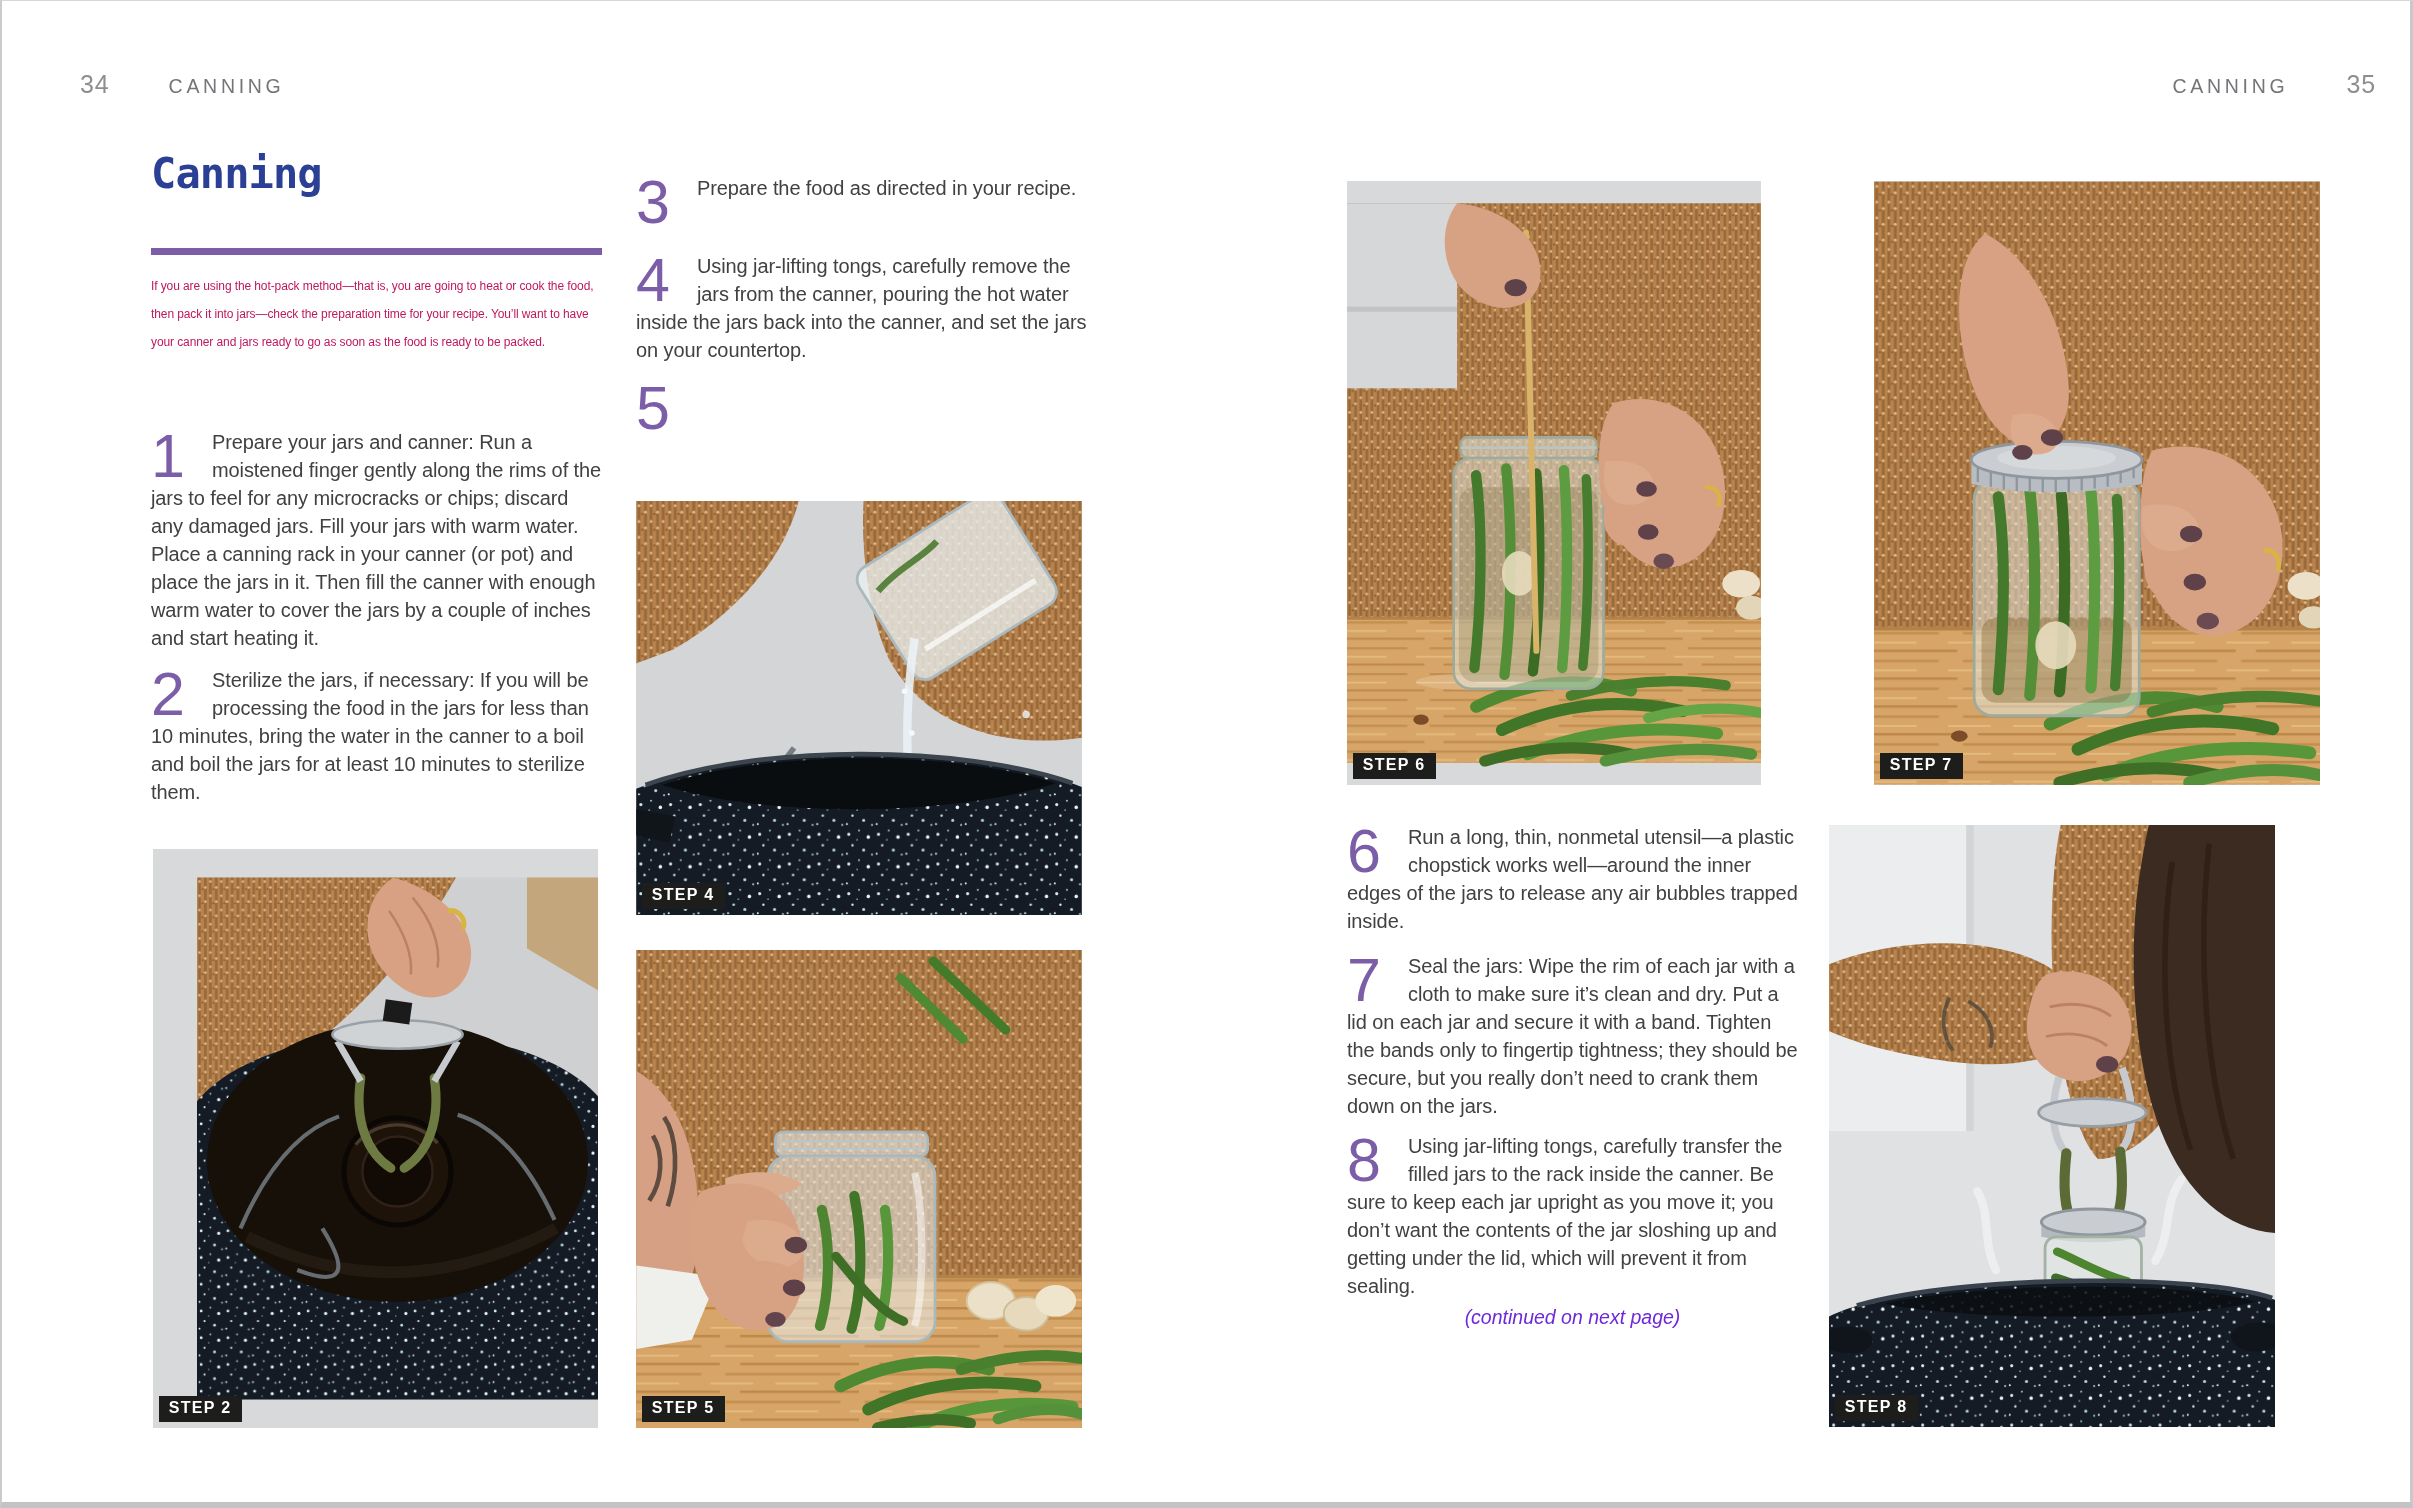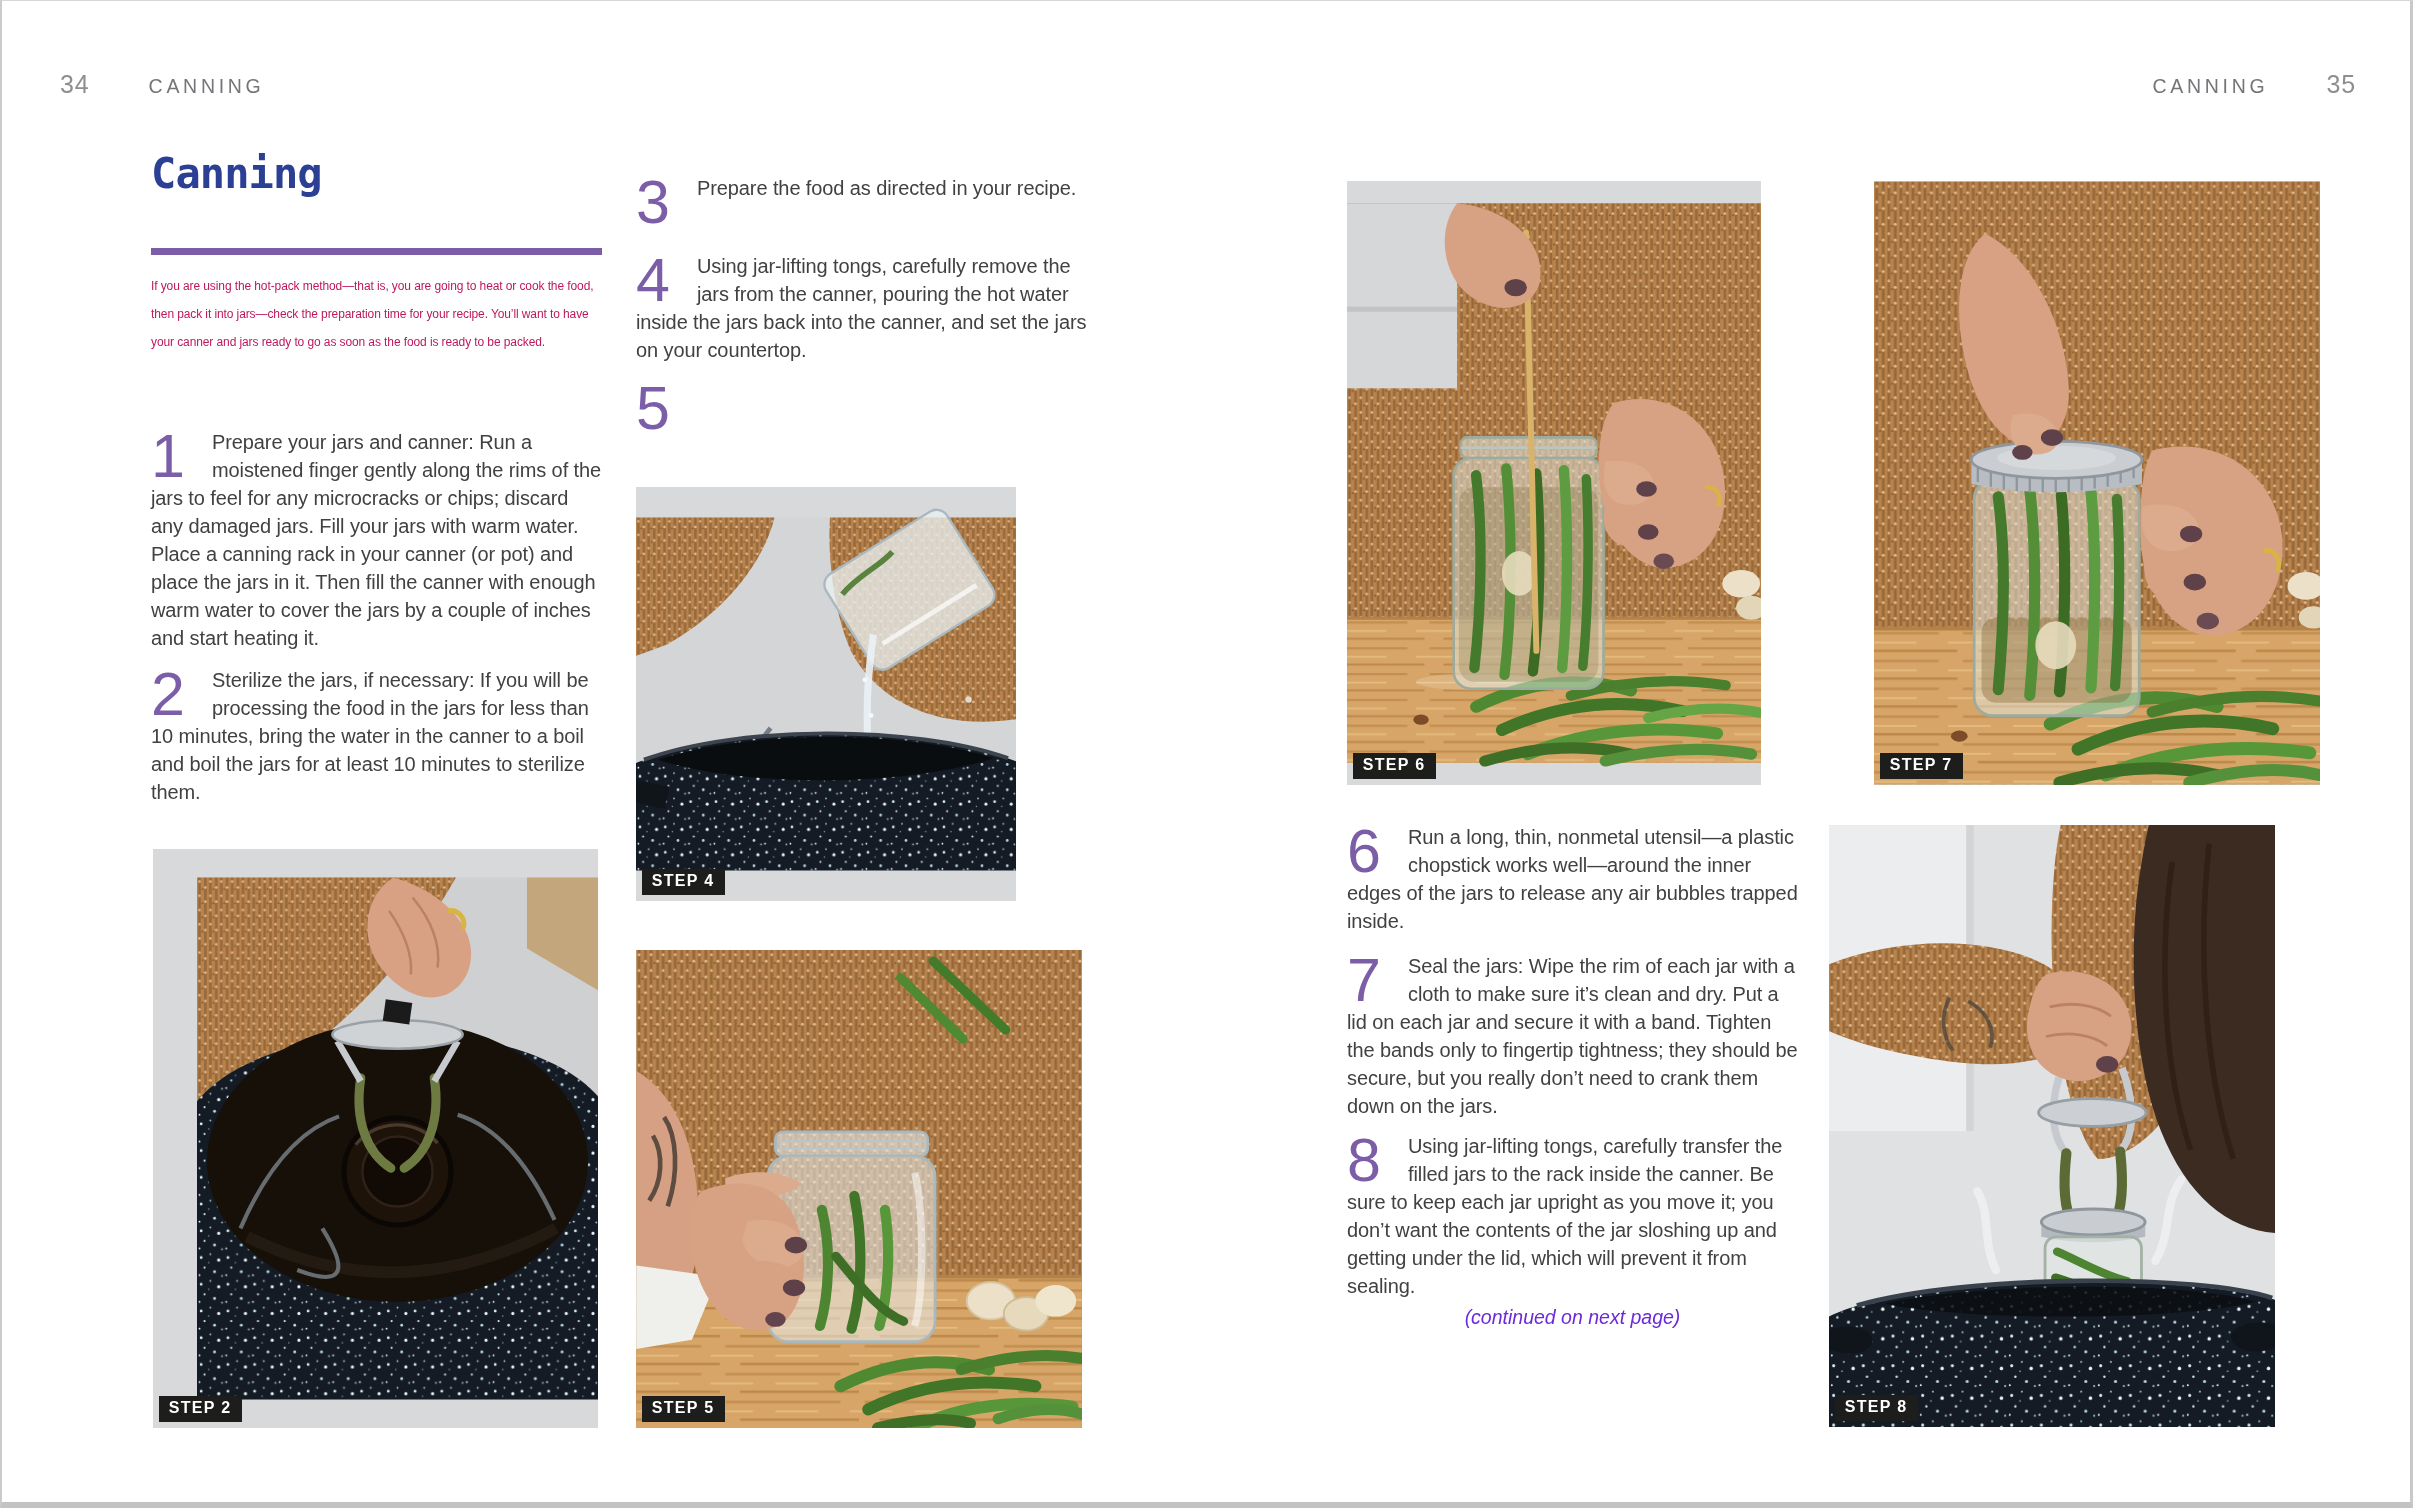--- a/index.html
+++ b/index.html
@@ -6,21 +6,21 @@
   html,body { background:#ffffff; }
   body { width:2413px; height:1508px; position:relative;
          font-family:"Liberation Sans", sans-serif; }
   .spread { position:absolute; inset:0; background:#fff;
             border-left:2.8px solid #cbcbcd; border-top:1.9px solid #d7d7d9;
             border-right:3.7px solid #c9c9cb; border-bottom:6.5px solid #c3c3c5; }
 
   .abs { position:absolute; }
 
   
-  .runhead { display:flex; align-items:baseline; gap:59px; }
+  .runhead { display:flex; align-items:baseline; gap:59px;margin-left:20px; }
   .folio   { font-size:25px; color:#8d8e90; letter-spacing:0.9px; }
   .section { font-size:19.5px; color:#747578; letter-spacing:3.7px; font-weight:400; }
 
   
   .title { font-family:"DejaVu Sans Mono", monospace; font-weight:bold;
            font-size:42px; line-height:45px; color:#2b3f94; letter-spacing:-0.9px; }
   .rule  { background:#7b5ea7; height:7.4px; }
 
   
   .body-text { font-size:12px; line-height:28px; color:#be185d; letter-spacing:-0.1px; }
@@ -123,21 +123,21 @@
 
   <div class="abs step" style="left:634px; top:251px; width:451px;">
     <span class="num">4</span>
     <span>Using jar-lifting tongs, carefully remove the jars from the canner, pouring the hot water inside the jars back into the canner, and set the jars on your countertop.</span>
   </div>
 
   <div class="abs step" style="left:634px; top:379px; width:451px;">
     <span class="num">5</span>
   </div>
 
-  <figure class="photo" style="left:634px; top:486px; width:380px; height:414px;">
+  <figure class="photo" style="left:634px; top:500px; width:446px; height:414px;">
     <svg viewBox="0 0 480 446">
       <rect width="480" height="446" fill="#d4d5d7"></rect>
       <path d="M0 0 H175 C160 60 110 120 40 160 L0 175 Z" fill="url(#knit)"></path>
       <path d="M245 0 H480 V255 C390 268 310 240 272 170 C250 120 242 55 245 0 Z" fill="url(#knit)"></path>
       <g transform="rotate(-32 330 95)">
         <rect x="255" y="30" width="180" height="140" rx="16" fill="#e9eff1" fill-opacity=".78" stroke="#aab9bf" stroke-width="3"></rect>
         <path d="M270 60 C300 50 330 55 352 48" stroke="#5a8340" stroke-width="7" fill="none"></path>
         <path d="M280 140 L420 140" stroke="#ffffff" stroke-width="6" opacity=".7"></path>
       </g>
       <path d="M300 148 C294 190 290 230 293 292" stroke="#eaf2f7" stroke-width="9" fill="none" opacity=".9"></path>

